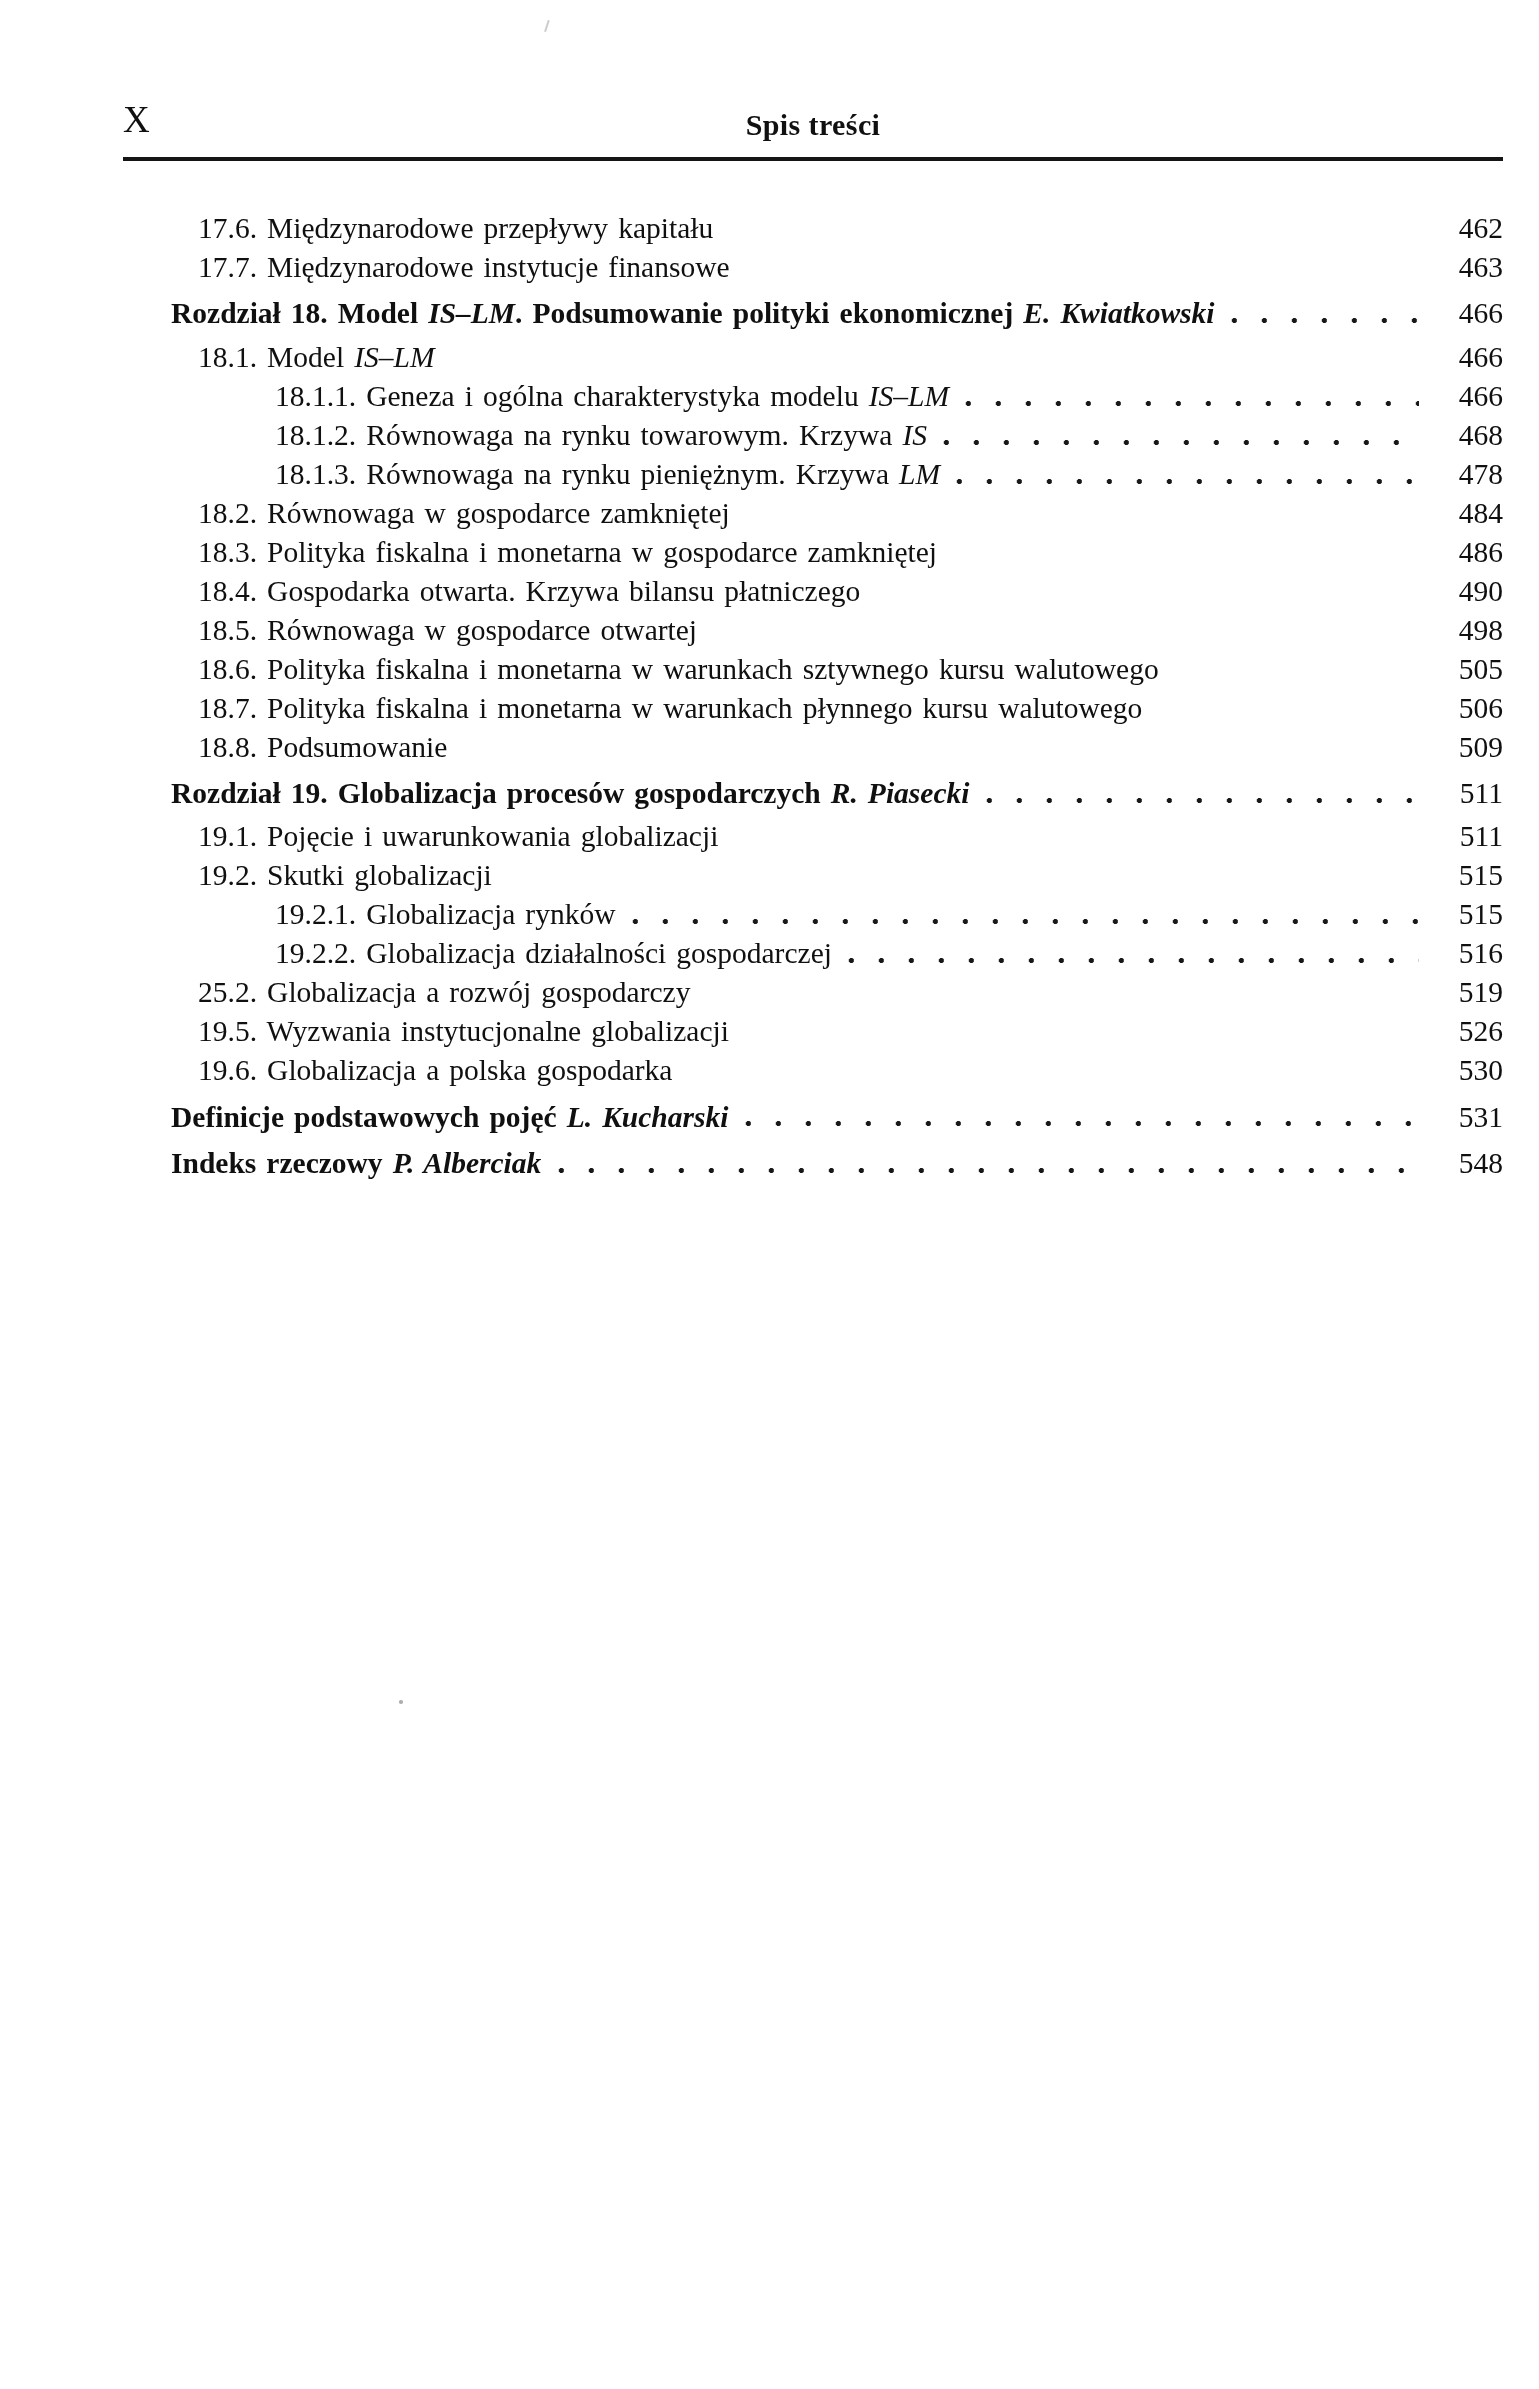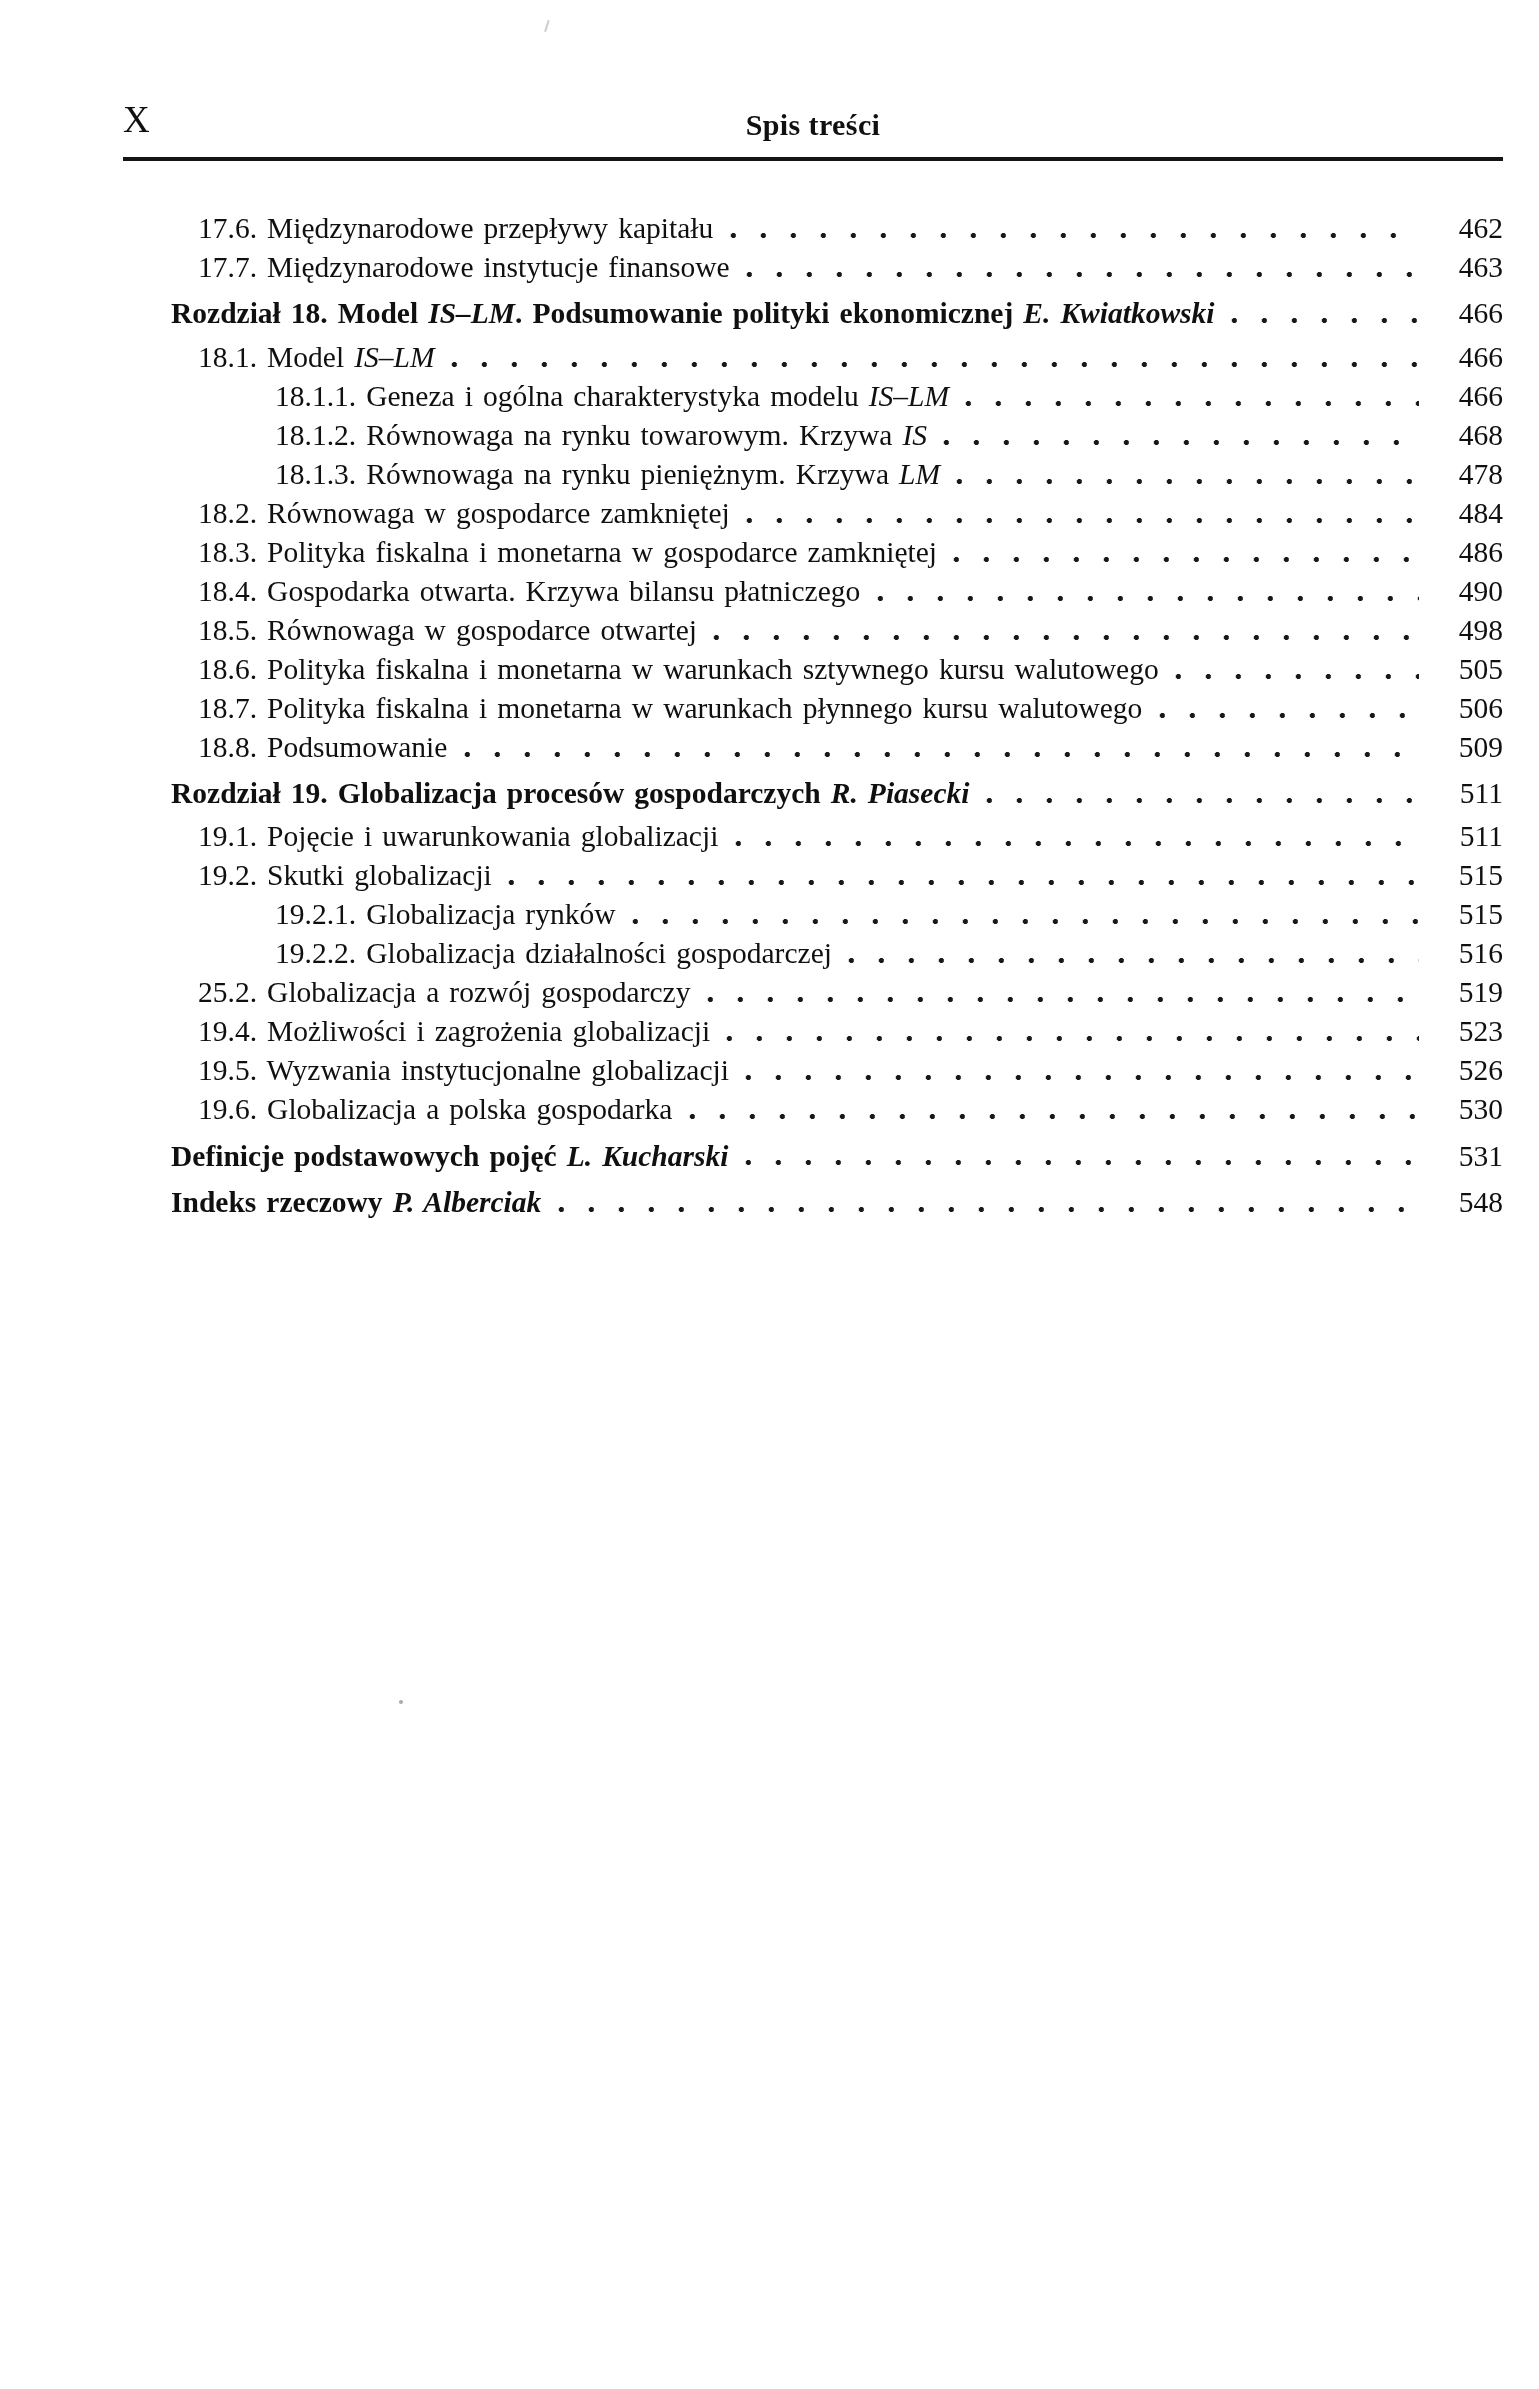--- a/index.html
+++ b/index.html
@@ -44,21 +44,21 @@
     width: 1380px;
   }
   .toc-row {
     display: flex;
     align-items: stretch;
     line-height: 39px;
     font-size: 29.5px;
     word-spacing: 2.7px;
   }
   .toc-row.bold { font-weight: bold; margin-top: 7.2px; margin-bottom: 4.5px; margin-left: 48px; }
-  .toc-row.lvl1 { padding-left: 75px; }
+  .toc-row.lvl1 { padding-left: 75px; align-items: center; }
   .toc-row.lvl2 { padding-left: 152px; }
   .entry-text { white-space: nowrap; flex-shrink: 0; }
   .entry-text .it { font-style: italic; }
   .leader {
     flex: 1 1 auto;
     min-width: 21.5px;
     margin: 0 12.5px 0 14.3px;
     background-image: radial-gradient(circle at 3.6px 3.6px, #181818 2.3px, rgba(0,0,0,0) 2.9px);
     background-size: 30px 7.2px;
     background-repeat: repeat-x;
@@ -191,25 +191,20 @@
         <span class="entry-text"><span>19.2.2. Globalizacja działalności gospodarczej</span></span>
         <span class="leader"></span>
         <span class="pagenum">516</span>
       </div>
       <div class="toc-row lvl1">
         <span class="entry-text"><span>25.2. Globalizacja a rozwój gospodarczy</span></span>
         <span class="leader"></span>
         <span class="pagenum">519</span>
       </div>
       <div class="toc-row lvl1">
-        <span class="entry-text"><span>19.4. Możliwości i zagrożenia globalizacji</span></span>
-        <span class="leader"></span>
-        <span class="pagenum">523</span>
-      </div>
-      <div class="toc-row lvl1">
         <span class="entry-text"><span>19.5. Wyzwania instytucjonalne globalizacji</span></span>
         <span class="leader"></span>
         <span class="pagenum">526</span>
       </div>
       <div class="toc-row lvl1">
         <span class="entry-text"><span>19.6. Globalizacja a polska gospodarka</span></span>
         <span class="leader"></span>
         <span class="pagenum">530</span>
       </div>
       <div class="toc-row lvl0 bold">

